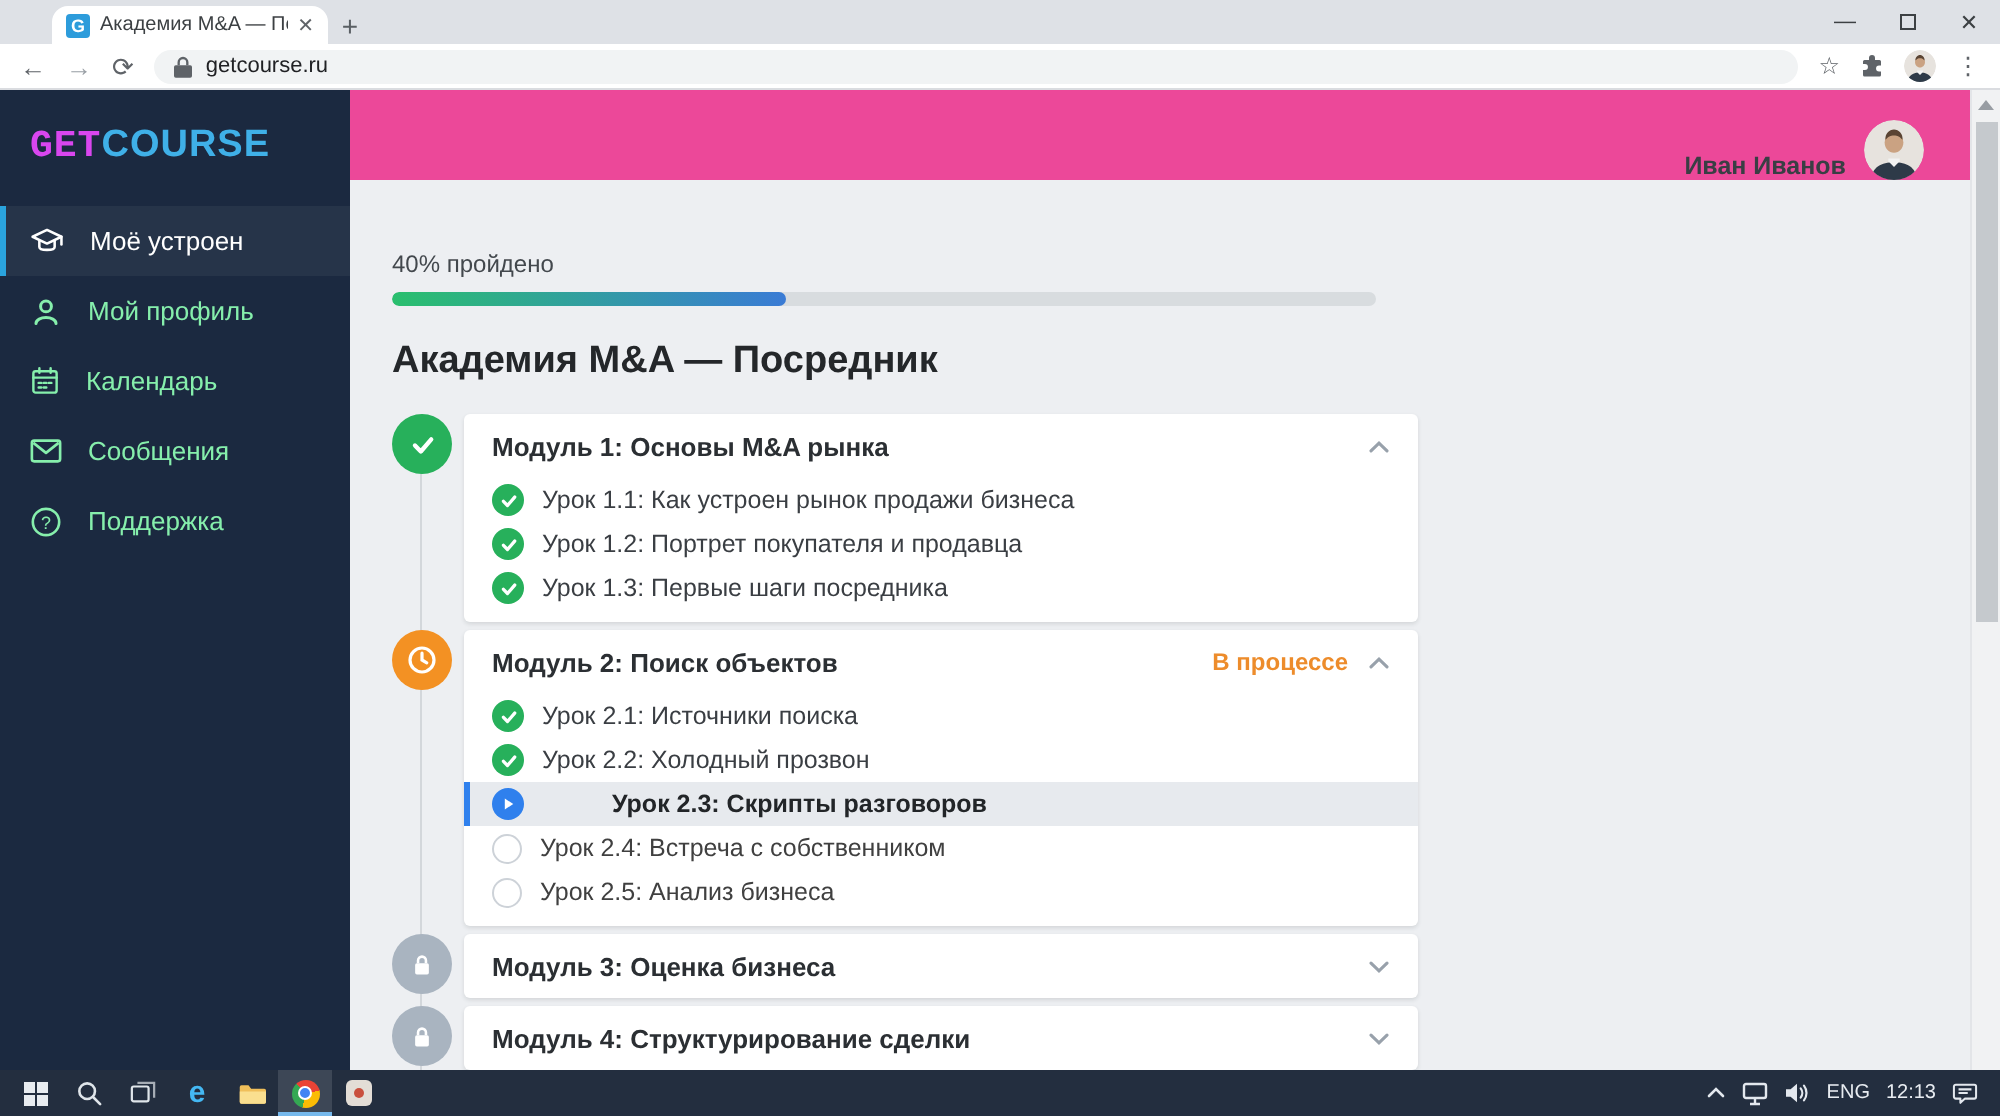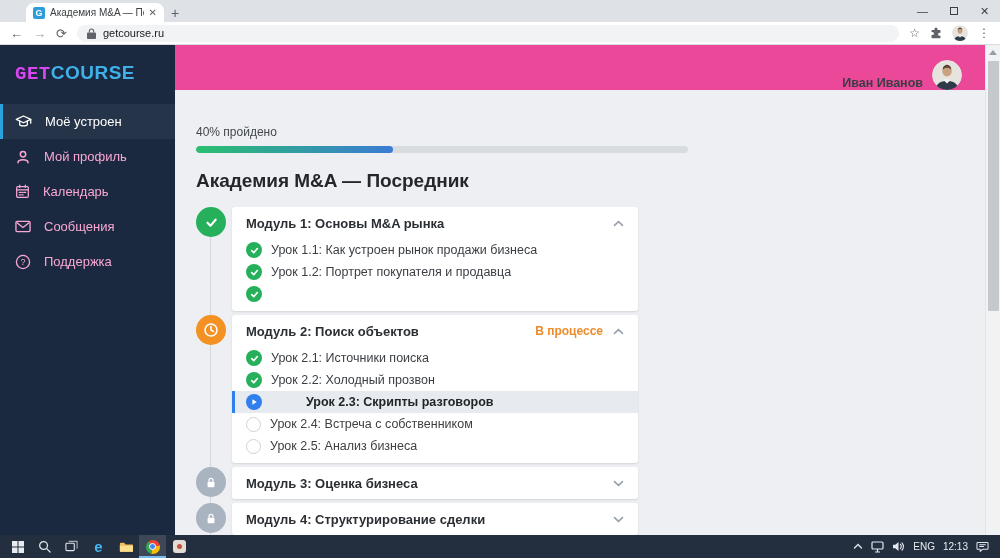--- a/index.html
+++ b/index.html
@@ -25,21 +25,21 @@
   .bar-ico { font-size:12px; color:#5f6368; line-height:1; }
   .mini-avatar { width:16px; height:16px; border-radius:50%; overflow:hidden; display:inline-flex; }
 
   
   .app { display:flex; height:490px; }
   .sidebar { width:175px; min-width:175px; background:#1b2940; }
   .logo { padding:17px 15px 13px; font-size:19px; font-weight:bold; letter-spacing:.5px; }
   .logo .p1 { color:#d946ef;font-family:Liberation Mono, monospace; }
   .logo .p2 { color:var(--c-accent,#3fb0e8);margin-top:32px; }
   .menu { margin-top:6px; }
-  .menu-item { height:35px; display:flex; align-items:center; gap:13px; padding:0 12px; color:#f9a8d4; font-size:13px; border-left:3px solid transparent; cursor:default; }
+  .menu-item { height:35px; display:flex; align-items:center; gap:13px; padding:0 12px; color:#86efac; font-size:13px; border-left:3px solid transparent; cursor:default; }
   .menu-item svg { flex-shrink:0; }
   .menu-item.active { background:#263449; color:#fff; border-left-color:#2aa3dd; }
 
   .main { flex:1; position:relative; background:#edeff2; overflow:hidden; }
   .topbar { height:45px; background:#ec4899; display:flex; align-items:flex-end; justify-content:flex-end; gap:9px; padding-right:38px; }
   .user-name { font-size:12.5px; font-weight:bold; color:#393e44; }
   .avatar { width:30px; height:30px; border-radius:50%; overflow:hidden; display:inline-flex; }
 
   .scrollbar { position:absolute; top:0; right:0; bottom:0; width:15px; background:#f1f2f3; border-left:1px solid #e3e5e8; z-index:5; }
   .scroll-arrow { width:0; height:0; border-left:4px solid transparent; border-right:4px solid transparent; border-bottom:5px solid #989da3; margin:5px auto 0; }
@@ -51,21 +51,21 @@
   .progress-fill { height:100%; border-radius:4px; background:linear-gradient(90deg,#2abf6e,#3a7bd5); }
   .course-title { font-size:19px; font-weight:bold; color:#24272a; margin:17px 0 15px; }
 
   .modules { position:relative; }
   .connector { position:absolute; left:14px; top:16px; bottom:10px; width:1px; background:#d3d7db; }
   .module { display:flex; align-items:flex-start; margin-bottom:4px; position:relative; }
   .module-icon { width:30px; height:30px; min-width:30px; border-radius:50%; display:flex; align-items:center; justify-content:center; position:relative; z-index:1; }
   .module-icon.completed { background:var(--c-done,#27b05b); }
   .module-icon.in-progress { background:var(--c-prog,#f39123); }
   .module-icon.locked { background:var(--c-lock,#a9b4c0); }
-  .module-card { width:406px; margin-left:6px; background:#fff; border-radius:3px; box-shadow:0 1px 2px rgba(60,64,67,.14); overflow:hidden; }
+  .module-card { width:477px; margin-left:6px; background:#fff; border-radius:3px; box-shadow:0 1px 2px rgba(60,64,67,.14); overflow:hidden; }
   .module-head { height:32px; display:flex; align-items:center; gap:10px; padding:0 14px; }
   .module-title { flex:1; font-size:13px; font-weight:bold; color:#2b2f33; white-space:nowrap; }
   .module-badge { font-size:12px; font-weight:bold; color:var(--c-badge,#ed8c2b); }
   .chev { display:flex; align-items:center; }
   .lessons { padding-bottom:6px; }
   .lesson { height:22px; display:flex; align-items:center; gap:9px; padding-left:14px; }
   .lesson-ic { width:16px; height:16px; min-width:16px; border-radius:50%; display:flex; align-items:center; justify-content:center; }
   .lesson.completed .lesson-ic { background:var(--c-done,#27b05b); }
   .lesson.current  .lesson-ic { background:var(--c-cur,#2f80ed); }
   .lesson.locked   .lesson-ic { width:15px; height:15px; min-width:15px; border:1.5px solid #cdd2d8; background:#fff; }
@@ -234,20 +234,21 @@
                       </svg>
                     </div>
                     <div class="lesson-title">Урок 1.2: Портрет покупателя и продавца</div>
                   </div>
                   <div class="lesson completed">
                     <div class="lesson-ic">
                       <svg width="9" height="9" viewBox="0 0 12 12">
                         <path d="M2.3 6.2 L5 9 L9.8 3.4" stroke="#fff" stroke-width="2.2" fill="none" stroke-linecap="round" stroke-linejoin="round"></path>
                       </svg>
                     </div>
+                    <div class="lesson-title">Урок 1.3: Первые шаги посредника</div>
                   </div>
                 </div>
               </div>
             </div>
             <div class="module">
               <div class="module-icon in-progress">
                 <svg width="16" height="16" viewBox="0 0 16 16">
                   <circle cx="8" cy="8" r="6" stroke="#fff" stroke-width="1.6" fill="none"></circle>
                   <path d="M8 4.6 V8 L10.4 9.4" stroke="#fff" stroke-width="1.6" fill="none" stroke-linecap="round"></path>
                 </svg>

